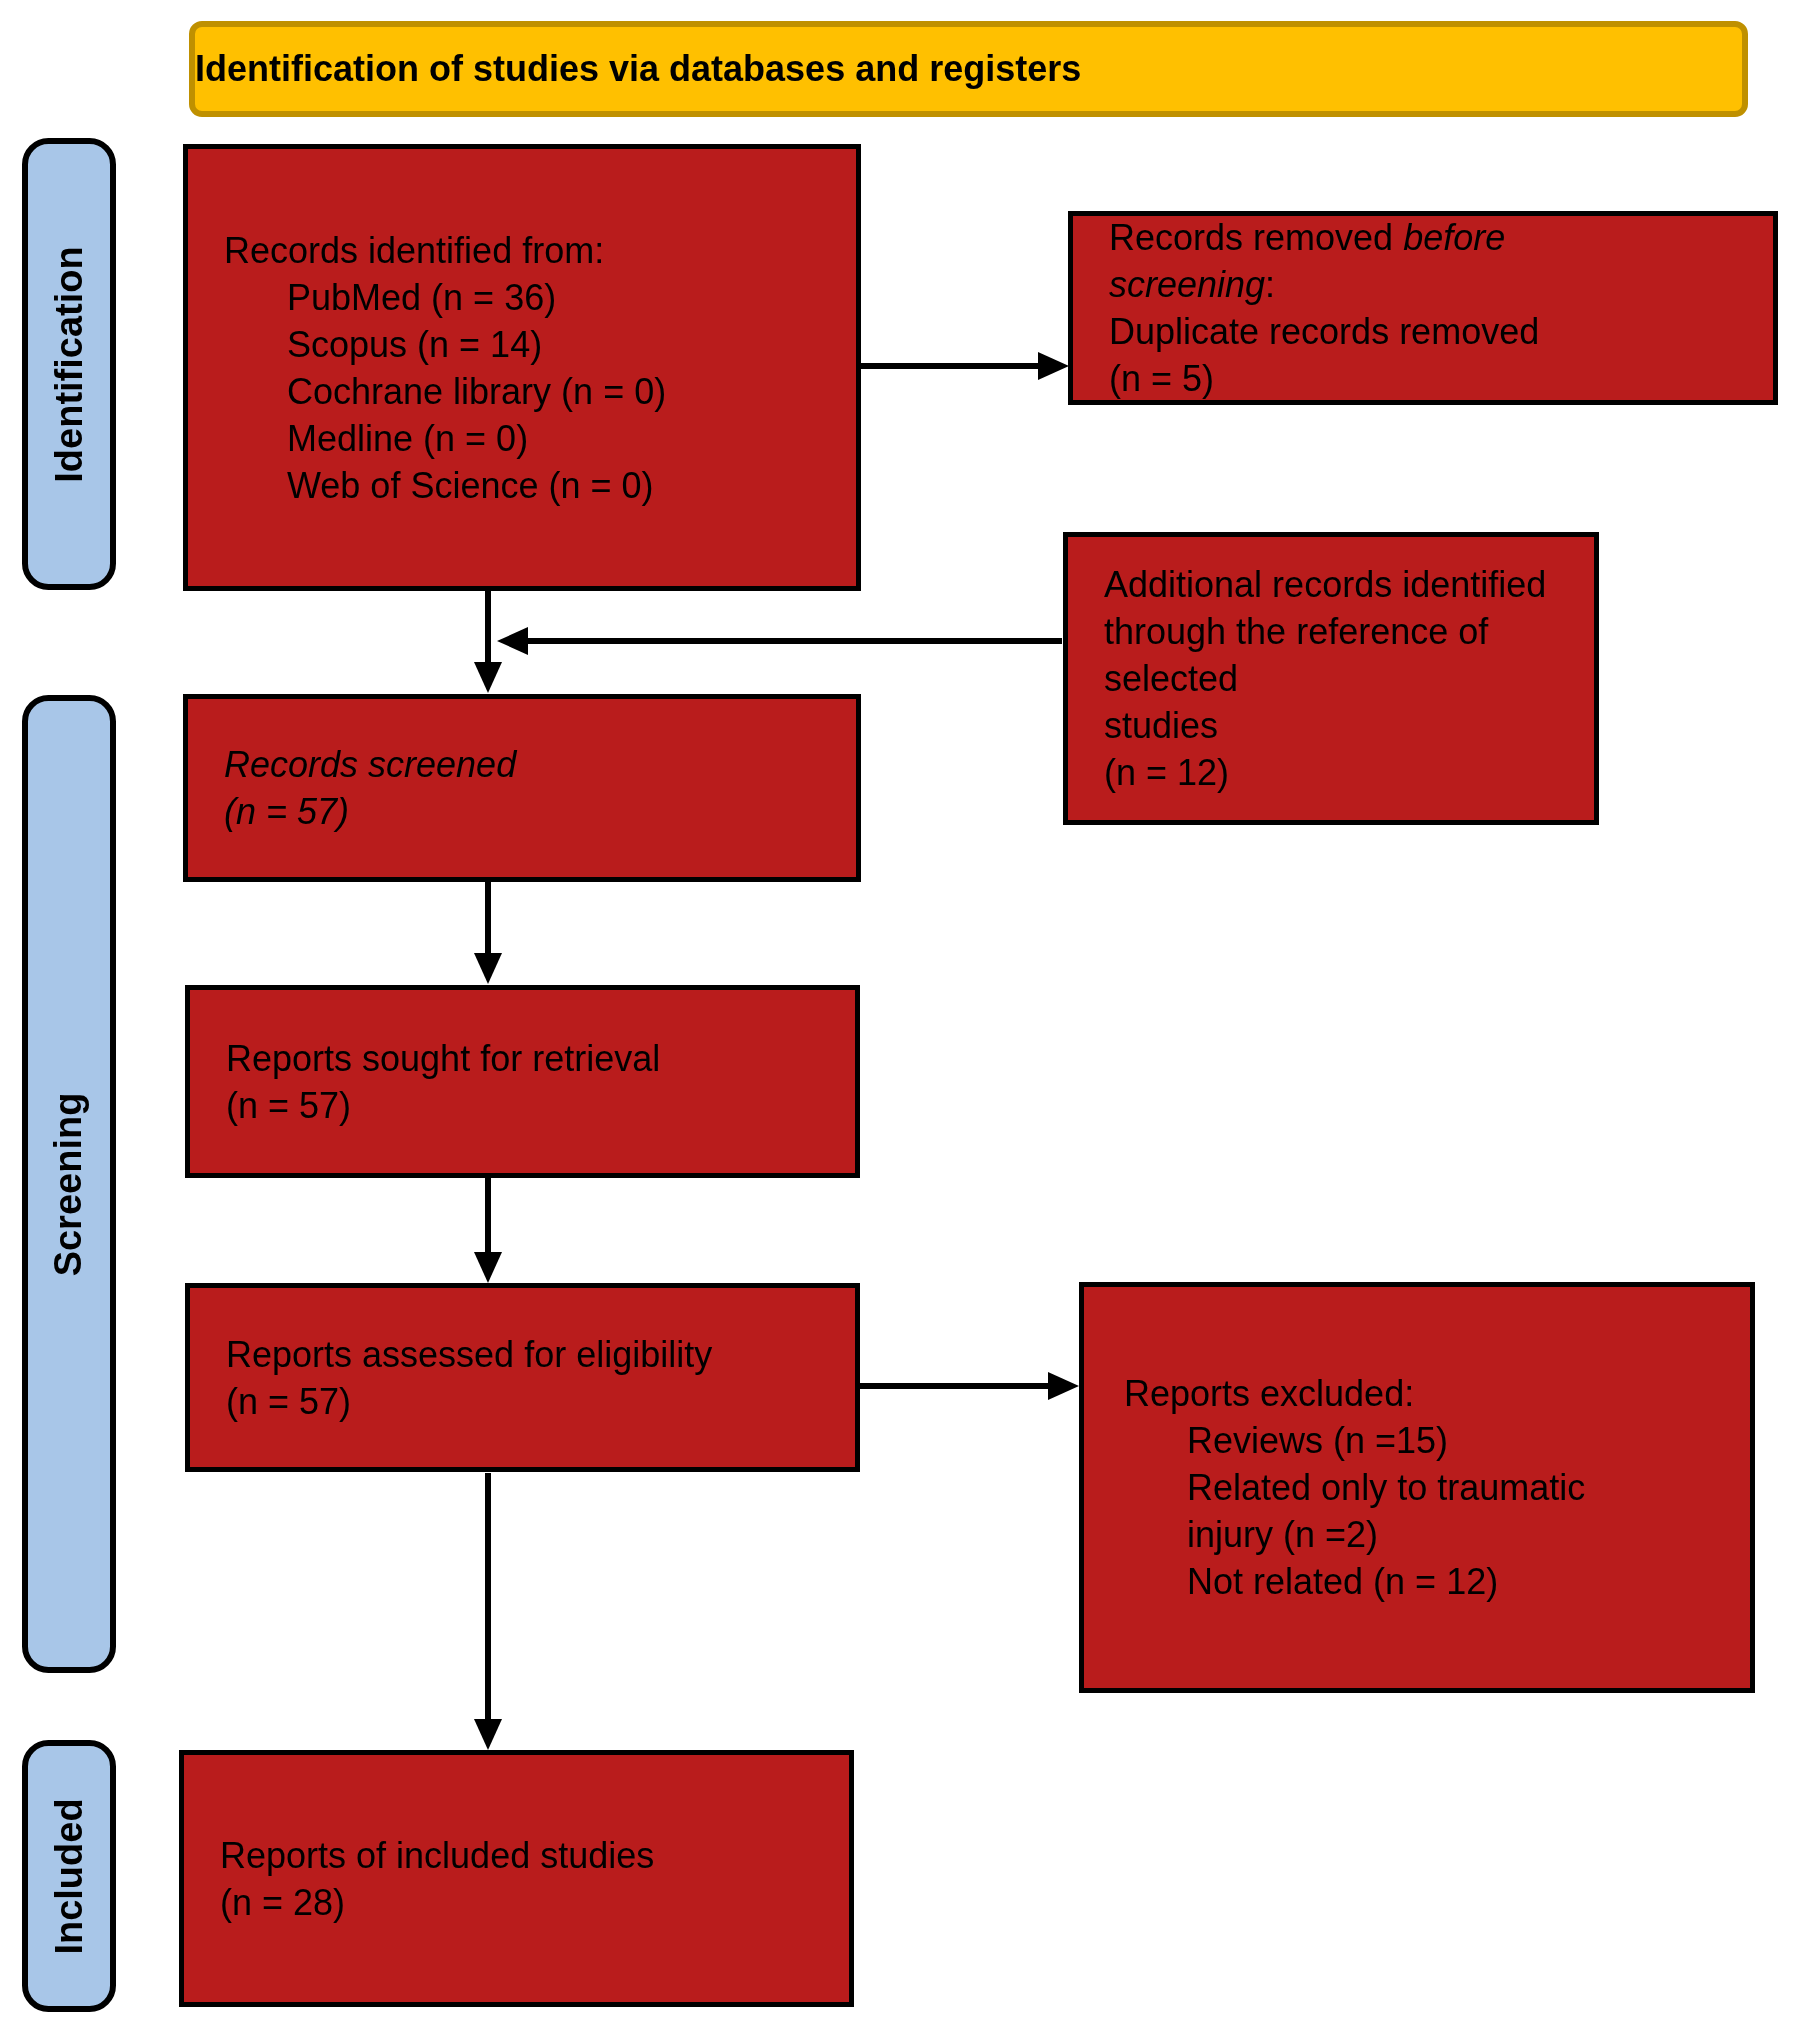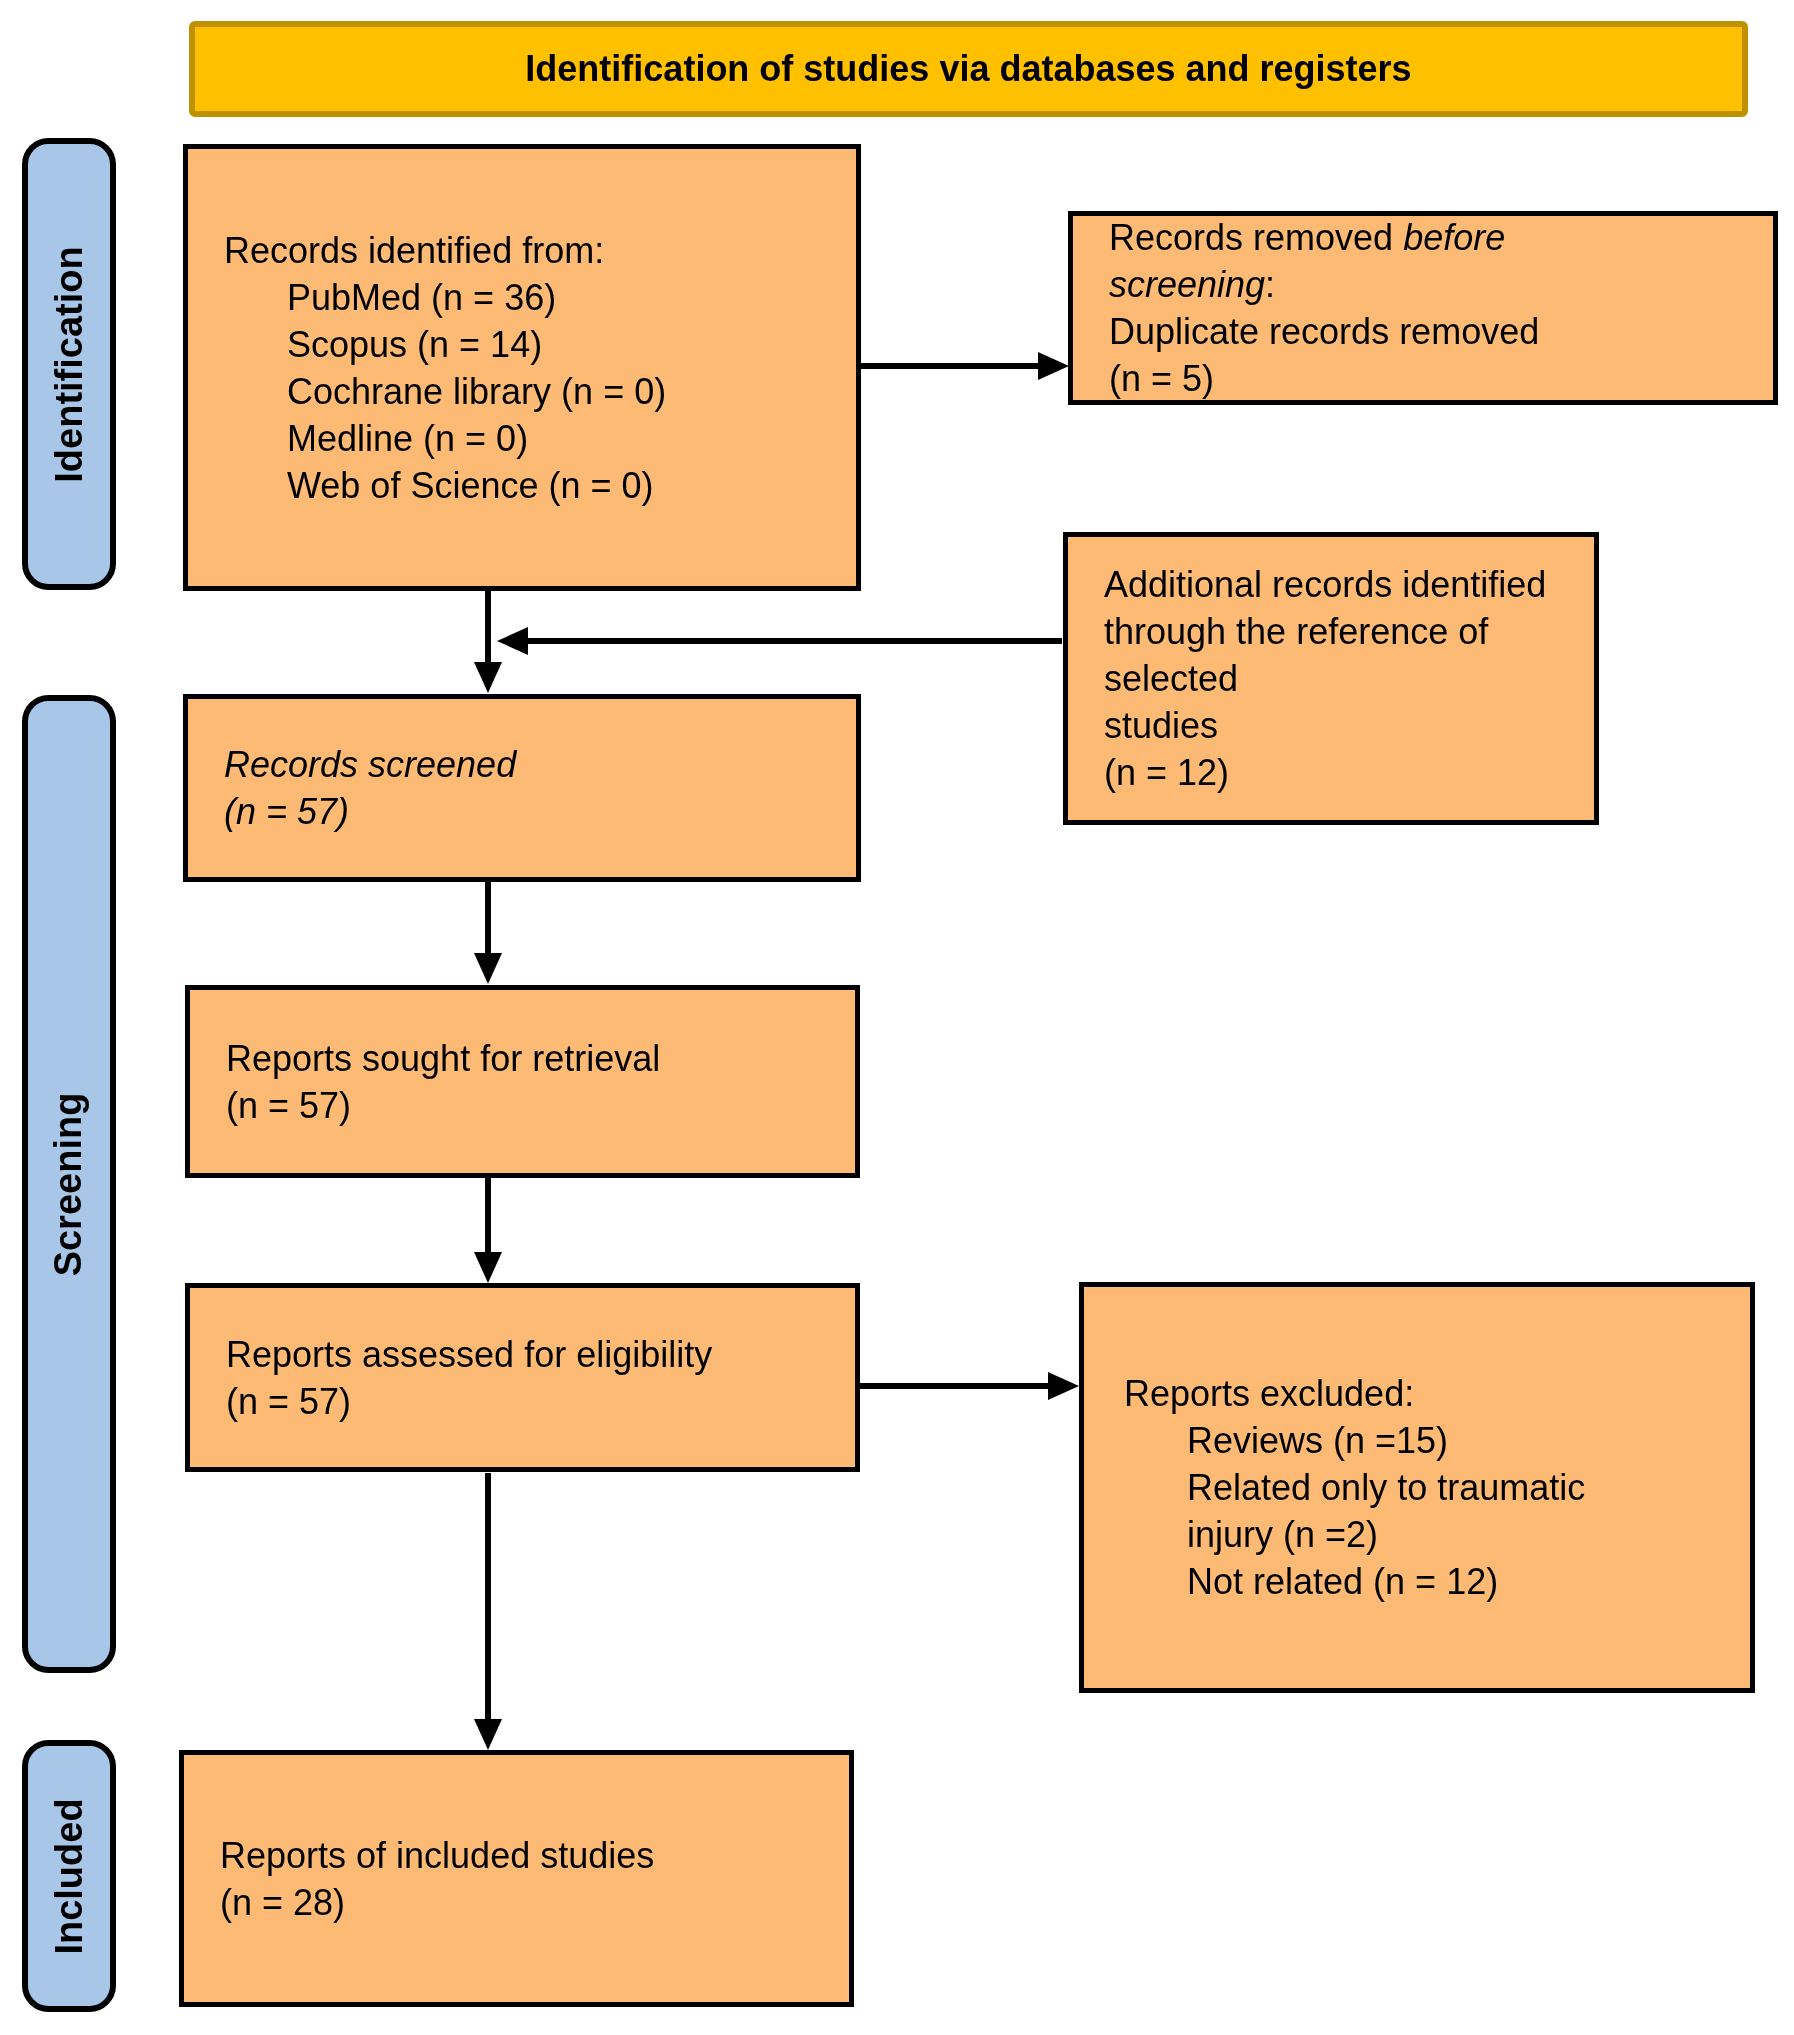--- a/index.html
+++ b/index.html
@@ -16,25 +16,25 @@
     color: #000000;
   }
 
   
   .banner {
     position: absolute;
     left: 189px; top: 21px;
     width: 1559px; height: 96px;
     background: var(--banner-fill, #FFC000);
     border: 6.3px solid var(--banner-border, #BF9000);
-    border-radius: 6px;
+    border-radius: 13px;
     box-sizing: border-box;
     display: flex;
     align-items: center;
-    justify-content: center;
+    justify-content: flex-start;
   }
   .banner span {
     font-size: 36px;
     font-weight: bold;
     white-space: nowrap;
   }
 
   
   .stage {
     position: absolute;
@@ -55,21 +55,21 @@
     font-size: 38px;
     font-weight: bold;
   }
   .stage-identification { top: 138px;  height: 452px; }
   .stage-screening      { top: 695px; height: 978px; }
   .stage-included       { top: 1740px; height: 272px; }
 
   
   .fbox {
     position: absolute;
-    background: #fdba74;
+    background: #b91c1c;
     border: 5.7px solid var(--box-border, #000000);
     box-sizing: border-box;
     display: flex;
     flex-direction: column;
     justify-content: center;
     padding-left: 36px;
     padding-right: 21.4px;
     font-size: 36px;
     line-height: 47px;
   }

